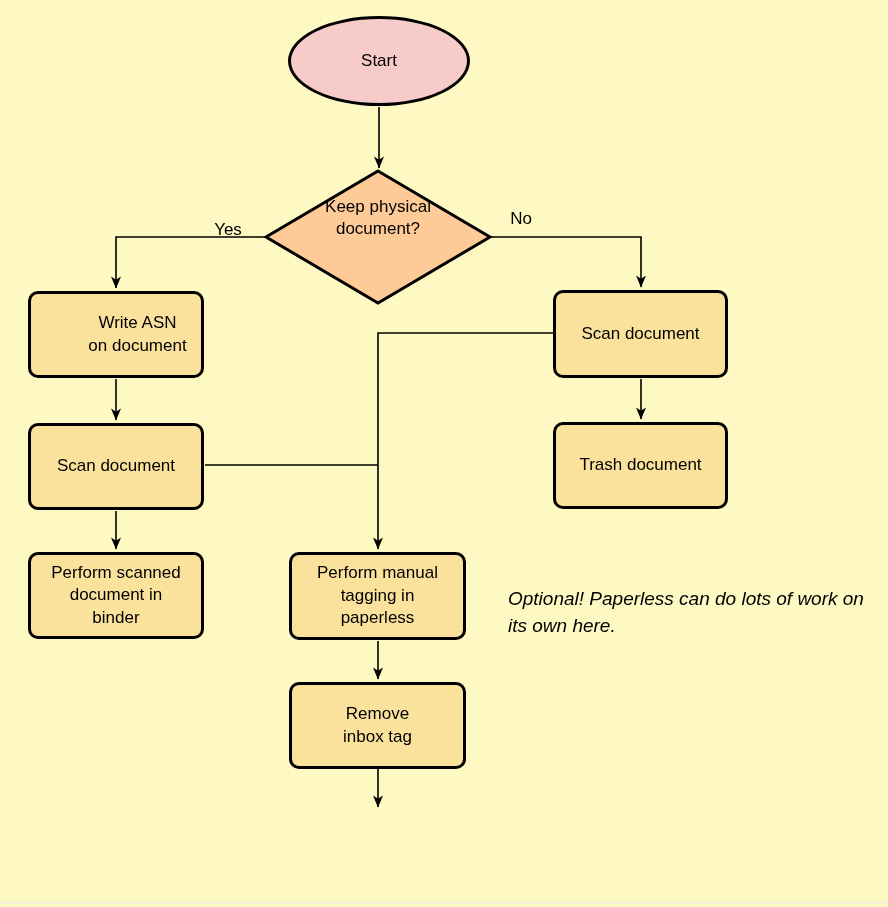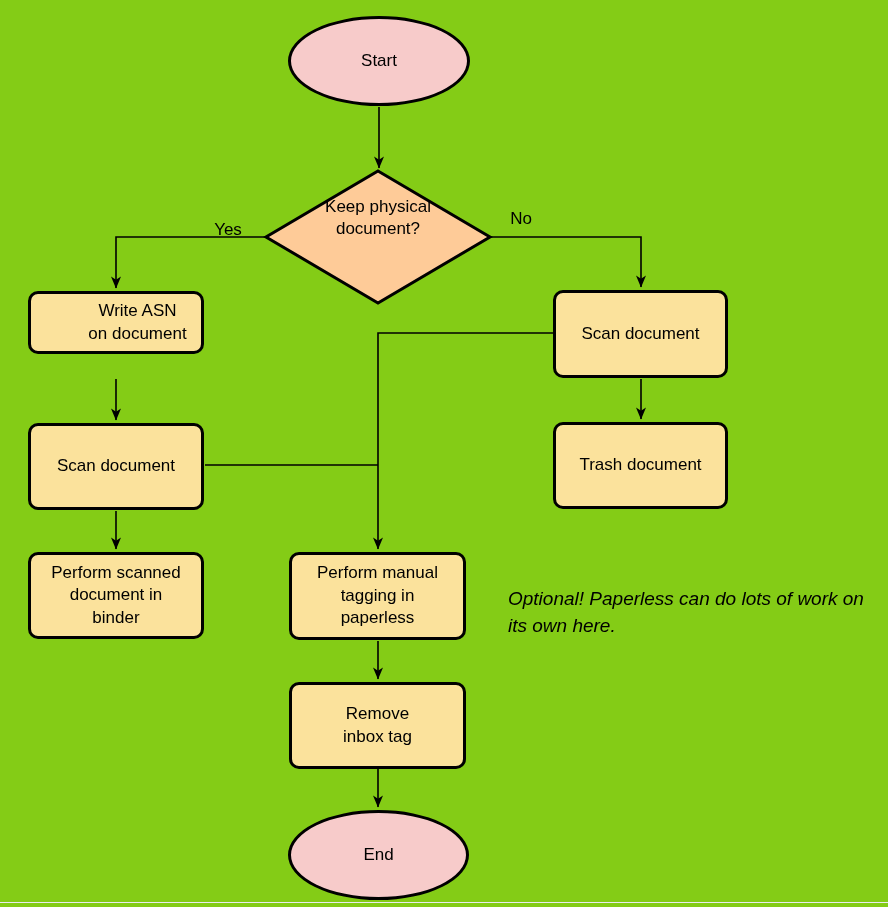--- a/index.html
+++ b/index.html
@@ -1,19 +1,19 @@
 <!DOCTYPE html>
 <html style="--terminal-fill: #f7cbca; --decision-fill: #fecb98; --process-fill: #fbe29c; --stroke: #000000; --line: #000000;"><head>
 <meta charset="utf-8">
 <style>
   html,body{margin:0;padding:0;background:#ffffff;}
   .canvas{
     position:relative;
     width:888px;height:907px;
-    background:#84cc16;
+    background:#fef9c3;
     font-family:"Liberation Sans", sans-serif;
     color:#000;
     overflow:hidden;
   }
   svg.edges{position:absolute;left:0;top:0;width:888px;height:907px;}
   .edge{fill:none;stroke:var(--line,#000);stroke-width:1.6px;}
   .diamond{fill:var(--decision-fill,#fecb98);stroke:var(--stroke,#000);stroke-width:3px;stroke-linejoin:miter;}
 
   .node{
     position:absolute;
@@ -53,21 +53,21 @@
     margin-left:27px;
   }
   .bottom-rule{
     position:absolute;
     left:0;top:902px;width:888px;height:0;
     border-top:1px solid #e9ebee;
   }
 
   
   .n-start   {left:288px;top:16px; width:182px;height:90px;}
-  .n-write   {left:28px; top:291px;width:176px;height:63px;padding-left:43px;}
+  .n-write   {left:28px; top:291px;width:176px;height:87px;padding-left:43px;}
   .n-scanl   {left:28px; top:423px;width:176px;height:87px;}
   .n-archive {left:28px; top:552px;width:176px;height:87px;}
   .n-scanr   {left:553px;top:290px;width:175px;height:88px;}
   .n-trash   {left:553px;top:422px;width:175px;height:87px;}
   .n-tag     {left:289px;top:552px;width:177px;height:88px;}
   .n-remove  {left:289px;top:682px;width:177px;height:87px;}
   .n-end     {left:288px;top:810px;width:181px;height:90px;}
   .n-decision{left:283px;top:196px;width:190px;height:82px;}
   .lbl-yes   {left:206px;top:209px;width:44px;margin-top:11px;}
   .lbl-no    {left:501px;top:209px;width:40px;}
@@ -136,21 +136,18 @@
     <span>Remove
 inbox tag</span>
   </div>
 
   <div class="node process n-tag">
     <span>Perform manual
 tagging in
 paperless</span>
   </div>
 
-  <div class="node terminal n-end">
-    <span>End</span>
-  </div>
 
   <div class="annotation note-pos">Optional! Paperless can do lots of work on
 its own here.</div>
 
   <div class="bottom-rule"></div>
 </div>
 
 </body></html>

